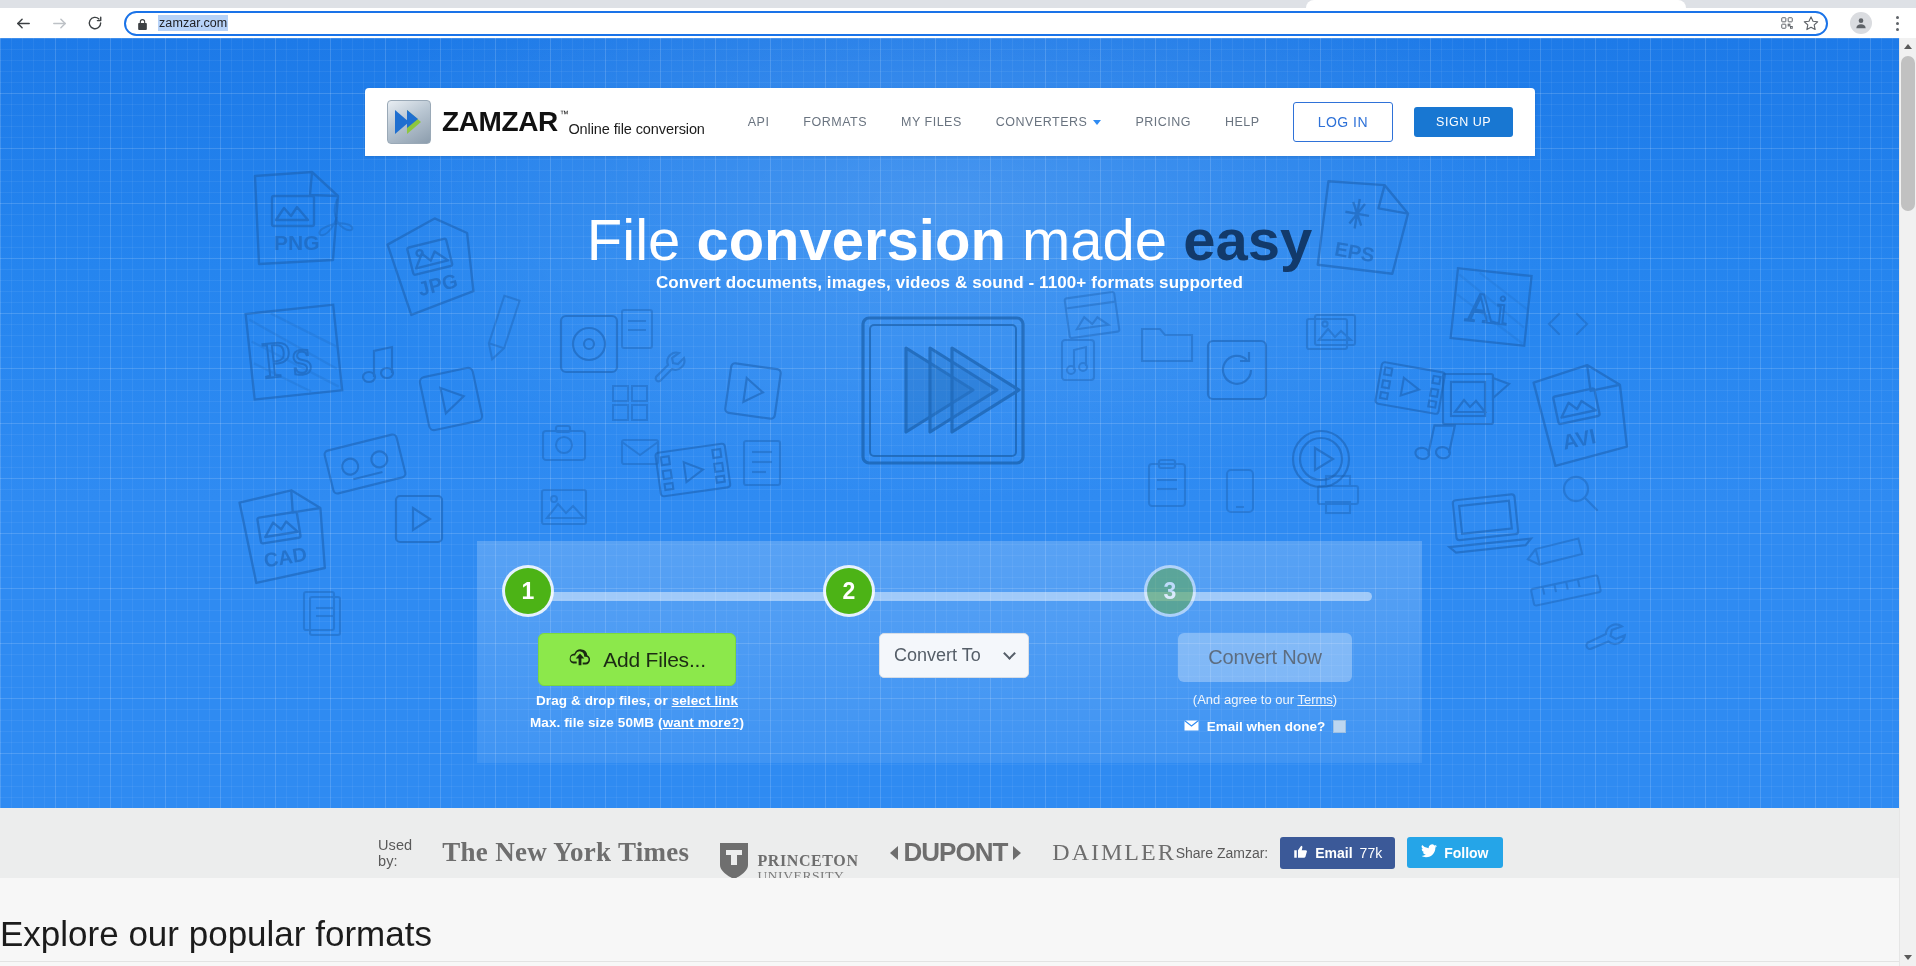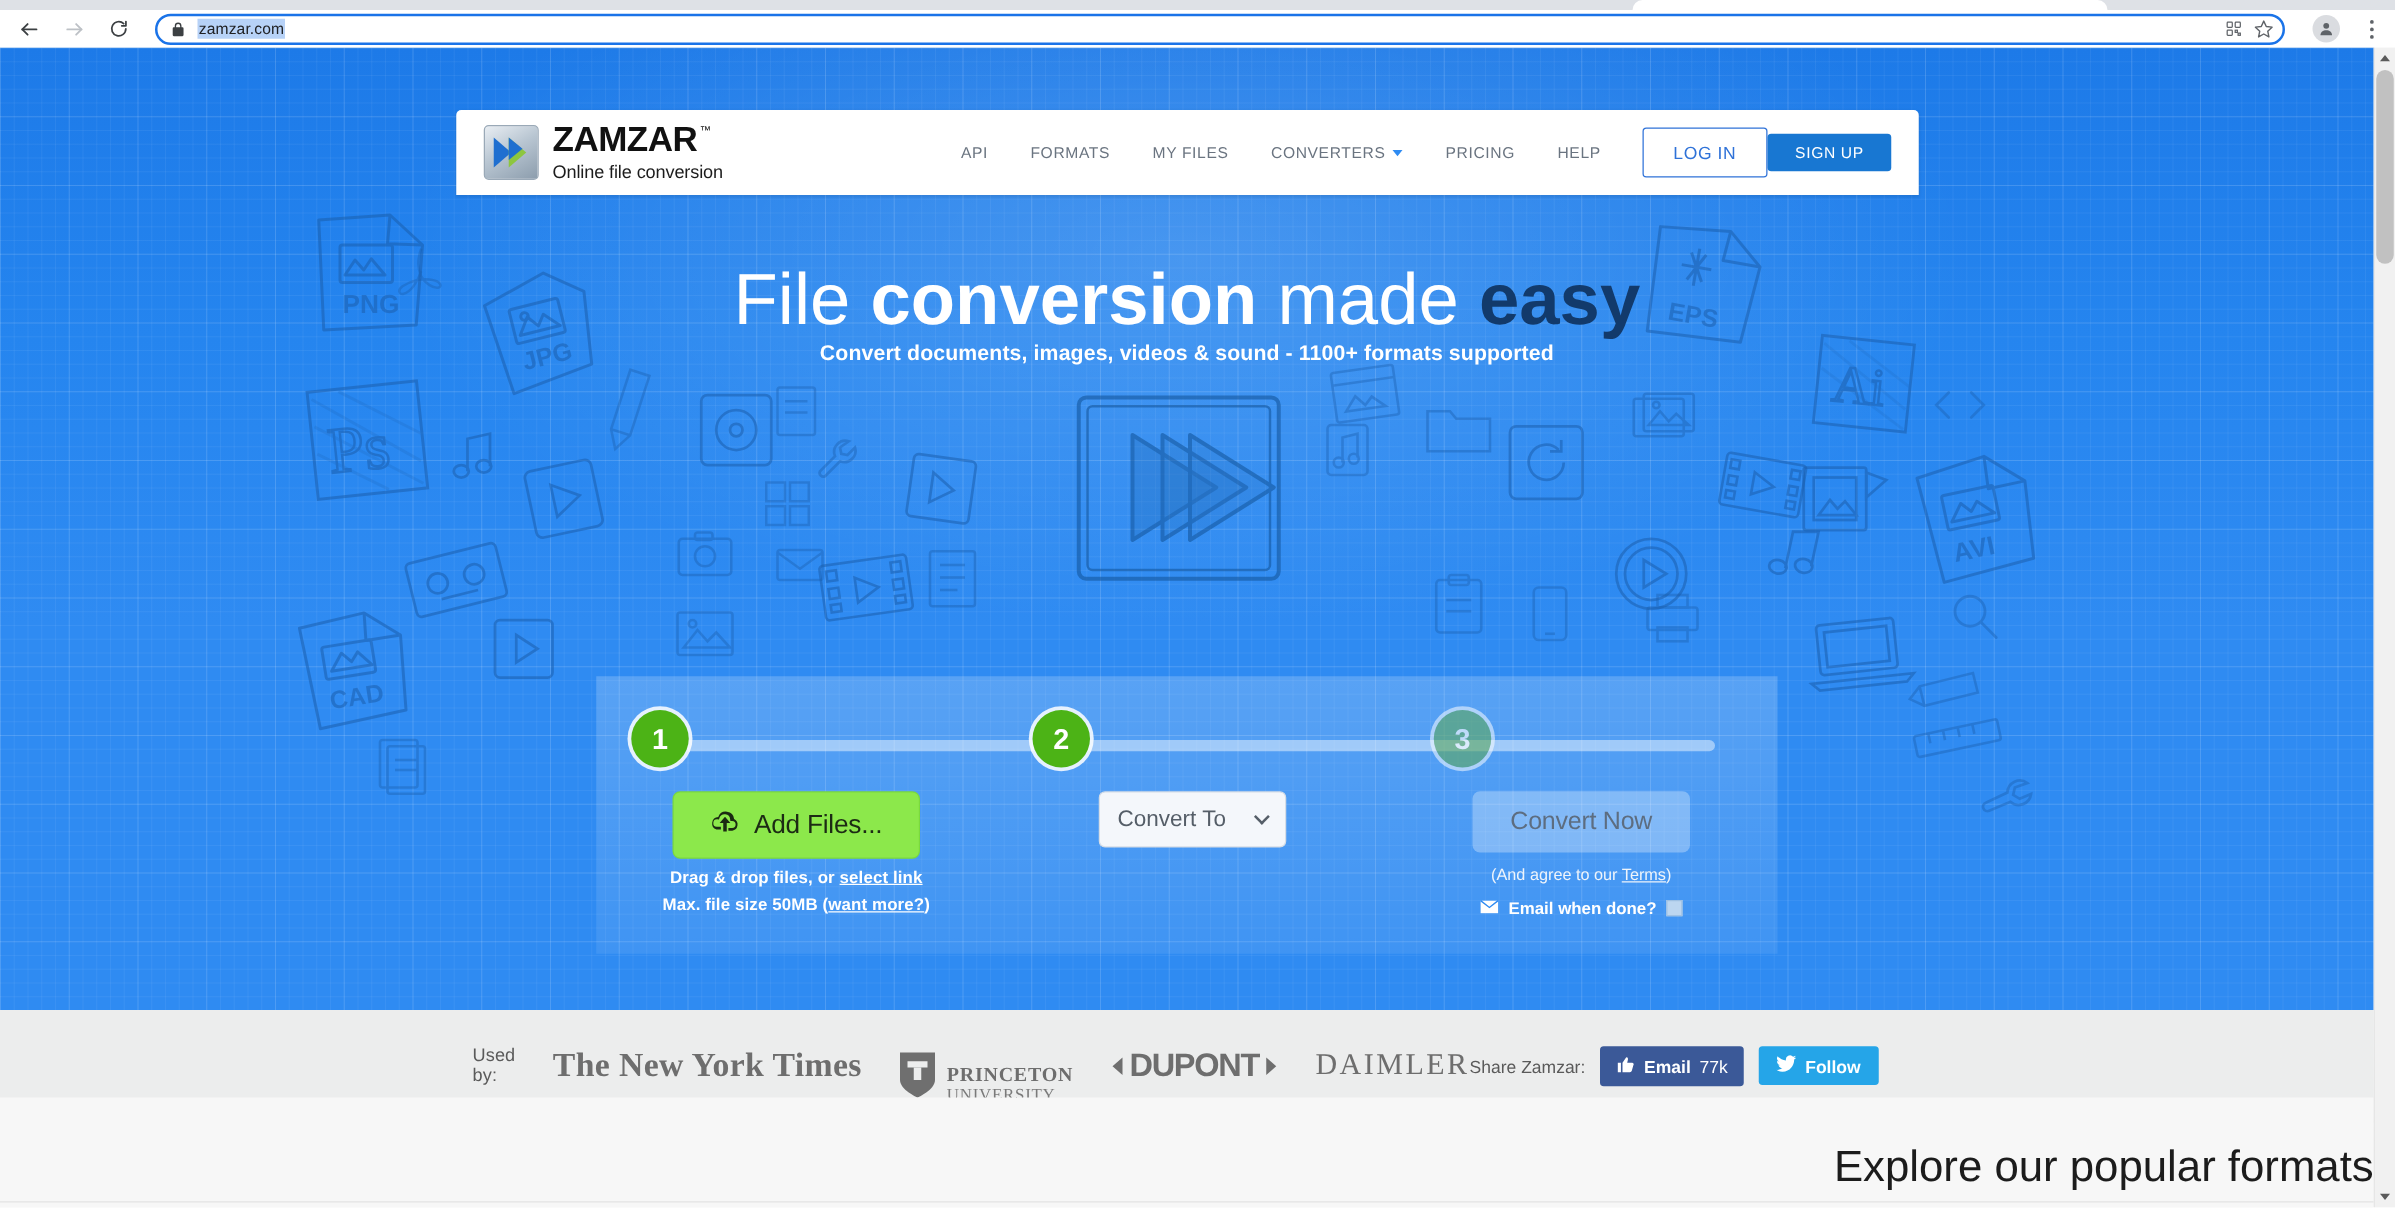--- a/index.html
+++ b/index.html
@@ -99,21 +99,21 @@
     background: #ffffff; border-radius: 4px 4px 0 0;
     display: flex; align-items: center; padding: 0 22px; z-index: 20;
     box-shadow: 0 1px 3px rgba(0,0,0,.10);
   }
   #logo-block { display: flex; align-items: center; gap: 11px; }
   #logo-mark {
     width: 44px; height: 44px; border-radius: 4px; flex: none;
     background: linear-gradient(150deg,#e9eef3 0%, #b9c6d2 45%, #8c9dad 100%);
     border: 1px solid #9aa9b7; display: flex; align-items: center; justify-content: center;
   }
-  #logo-text { display: flex; flex-direction: column; line-height: 1; }
+  #logo-text { display: flex; line-height: 1; align-items: flex-end; }
   #wordmark {
     font-size: 28px; font-weight: bold; color: #111; letter-spacing: -0.4px;
     display: flex; align-items: flex-start;
   }
   #wordmark sup { font-size: 9px; font-weight: normal; margin-left: 2px; margin-top: 2px; }
   #tagline { font-size: 14.5px; color: #1c1c1c; margin-top: 5px; letter-spacing: -.1px; }
 
   #main-nav { margin-left: auto; display: flex; align-items: center; gap: 0; }
   .nav-link {
     font-size: 12.5px; color: #6a7480; letter-spacing: .5px;
@@ -124,21 +124,21 @@
     width: 0; height: 0; border-left: 4.5px solid transparent;
     border-right: 4.5px solid transparent; border-top: 5px solid #2f8bf2;
     display: block;
   }
   #btn-login {
     margin-left: 16px; border: 1px solid #2f72d8; border-radius: 3px;
     color: #2f72d8; font-size: 14px; letter-spacing: .5px;
     padding: 11px 24px; cursor: pointer; background: #fff; white-space: nowrap;
   }
   #btn-signup {
-    margin-left: 0; background: #1877d2; border-radius: 3px; color: #fff;
+    margin-left: 21px; background: #1877d2; border-radius: 3px; color: #fff;
     font-size: 12.5px; letter-spacing: .5px; padding: 8px 22px;
     cursor: pointer; white-space: nowrap;
   }
 
   
   #hero-title {
     position: absolute; top: 168px; left: 0; width: 1899px; text-align: center;
     font-size: 58px; color: #ffffff; z-index: 10; white-space: nowrap;
   }
   #hero-title .light { font-weight: 300; }
@@ -276,21 +276,21 @@
     border-radius: 3px; padding: 7px 14px; color: #fff; font-size: 14px;
     font-weight: bold; cursor: pointer; white-space: nowrap;
   }
 
   
   #below-fold {
     position: absolute; top: 840px; left: 0; width: 1899px; height: 88px;
     background: #f7f7f7;
   }
   #explore-heading {
-    position: absolute; top: 36px; left: 0; width: 1899px; text-align: right;
+    position: absolute; top: 36px; left: 0; width: 1899px; text-align: left;
     font-size: 35px; color: #1c1c1c; font-weight: 300; white-space: nowrap;
   }
   #hr-line {
     position: absolute; top: 83px; left: 0; width: 1899px;
     height: 1px; background: #e3e3e3;
   }
 
   
   #scrollbar {
     position: absolute; right: 0; top: 0; width: 17px; height: 928px;

